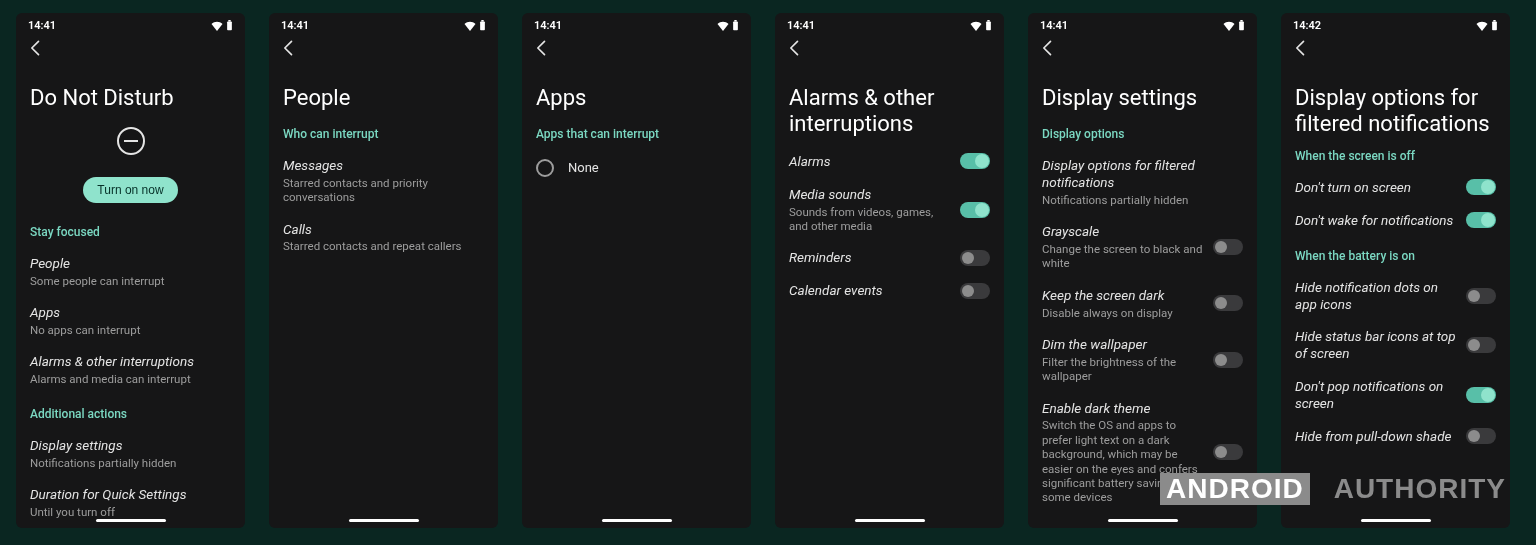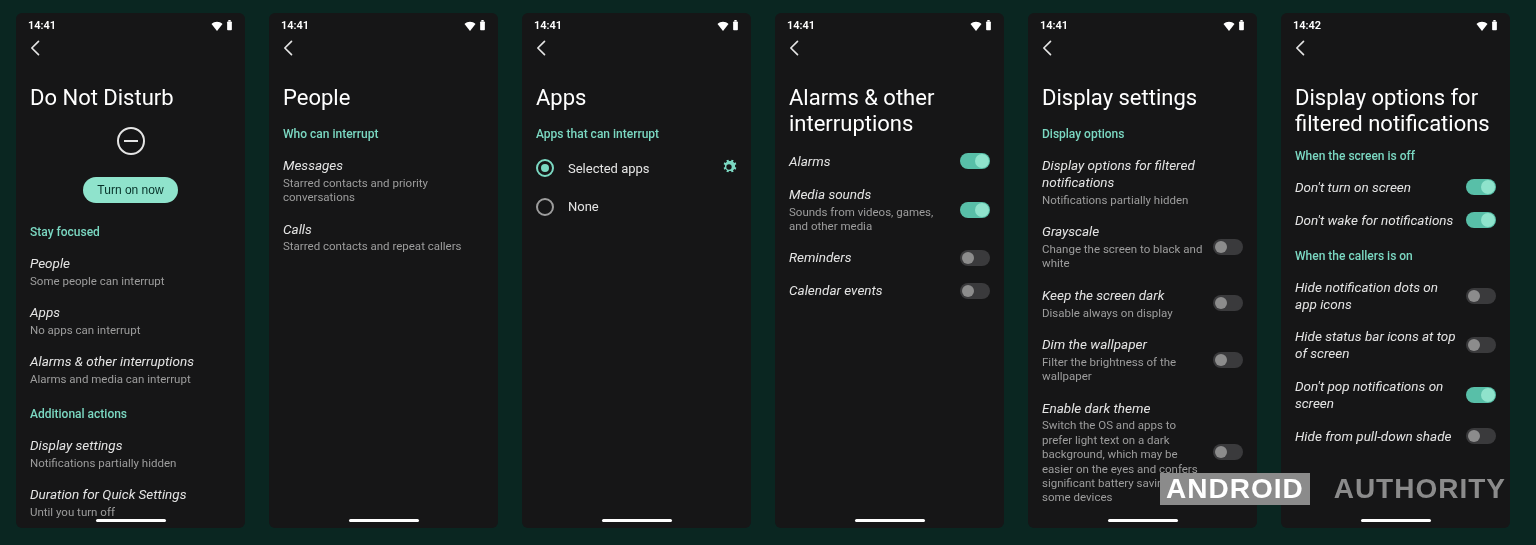--- a/index.html
+++ b/index.html
@@ -164,27 +164,20 @@
           </svg>
         </span>
     </div>
     <div class="back"><svg viewBox="0 0 24 24" fill="none">
           <path d="M15 4l-8 8 8 8" stroke="#e4e4e4" stroke-width="2" stroke-linecap="round" stroke-linejoin="round"></path>
         </svg></div>
       <div class="content">
     <h1>Apps</h1>
     <div class="section-label">Apps that can interrupt</div>
         <div class="radio-row">
-      <div class="radio on"></div>
-      <span>Selected apps</span>
-      <span class="gear"><svg width="16" height="16" viewBox="0 0 24 24">
-              <path fill="#7bd8c2" d="M12 8a4 4 0 100 8 4 4 0 000-8zm9 4l2 1-1 3-2-1a8 8 0 01-2 2l1 2-3 1-1-2a8 8 0 01-3 0l-1 2-3-1 1-2a8 8 0 01-2-2l-2 1-1-3 2-1a8 8 0 010-3l-2-1 1-3 2 1a8 8 0 012-2l-1-2 3-1 1 2a8 8 0 013 0l1-2 3 1-1 2a8 8 0 012 2l2-1 1 3-2 1a8 8 0 010 3z"></path>
-            </svg></span>
-    </div>
-        <div class="radio-row">
       <div class="radio "></div>
       <span>None</span>
 
     </div>
       </div>
       <div class="nav-bar"></div>
     </div>
     <div class="device">
     <div class="status">
       <span>14:41</span>
@@ -311,21 +304,21 @@
             <div class="item-title">Don't turn on screen</div>
           </div>
         <div class="toggle on"></div>
         </div>
         <div class="row-item">
         <div class="txt">
             <div class="item-title">Don't wake for notifications</div>
           </div>
         <div class="toggle on"></div>
         </div>
-        <div class="section-label">When the callers is on</div>
+        <div class="section-label">When the battery is on</div>
         <div class="row-item">
         <div class="txt">
             <div class="item-title">Hide notification dots on app icons</div>
           </div>
         <div class="toggle off"></div>
         </div>
         <div class="row-item">
         <div class="txt">
             <div class="item-title">Hide status bar icons at top of screen</div>
           </div>

